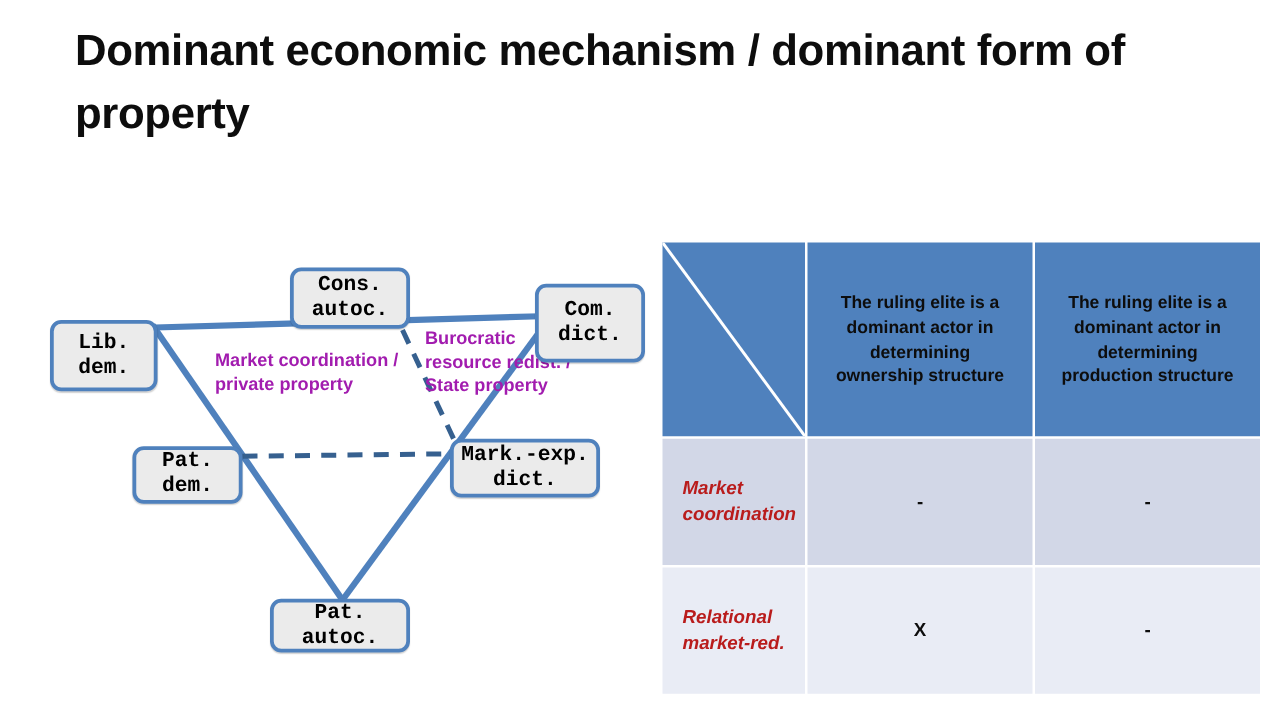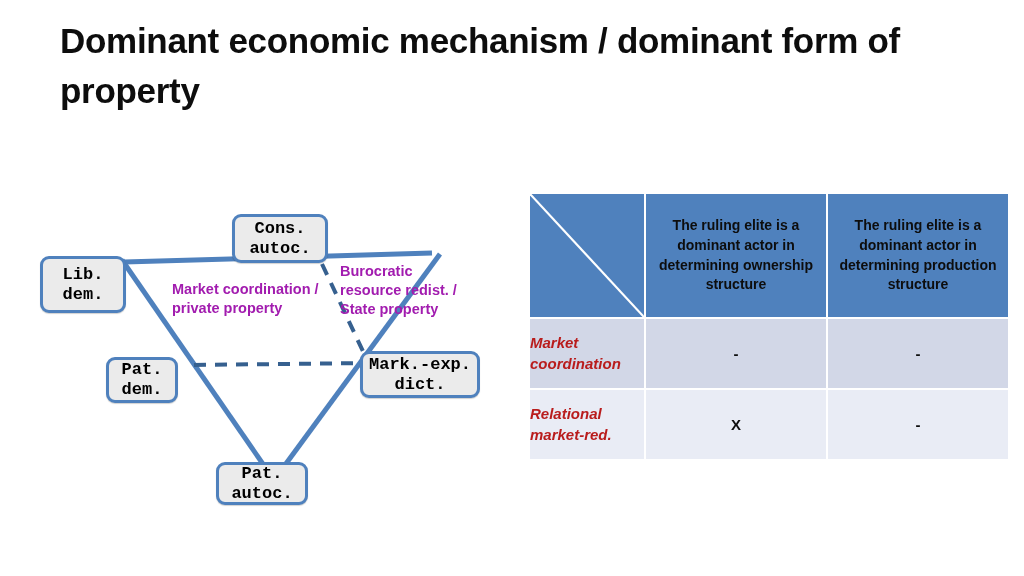--- a/index.html
+++ b/index.html
@@ -61,23 +61,23 @@
     line-height: 1.16;
     color: #000000;
     box-shadow: 0 1px 1px rgba(0,0,0,0.18);
     z-index: 4;
     font-family: Liberation Mono, monospace;
   }
 
   #node-lib-dem   { left: 40px;  top: 82px;  width: 86px;  height: 57px; margin-top: 24px; }
   #node-cons-aut  { left: 232px; top: 64px;  width: 96px;  height: 49px; }
   #node-com-dict  { left: 428px; top: 77px;  width: 88px;  height: 63px; }
-  #node-pat-dem   { left: 106px; top: 207px; width: 72px;  height: 46px; }
+  #node-pat-dem   { left: 106px; top: 207px; width: 88px;  height: 46px; }
   #node-mark-exp  { left: 360px; top: 201px; width: 120px; height: 47px; }
-  #node-pat-aut   { left: 216px; top: 312px; width: 92px; height: 43px; }
+  #node-pat-aut   { left: 216px; top: 329px; width: 112px; height: 43px; }
 
   .edge-label {
     position: absolute;
     font-size: 14.5px;
     font-weight: bold;
     line-height: 1.32;
     color: #a21caf;
     z-index: 3;
     white-space: pre-line;
   }
@@ -89,21 +89,21 @@
   #matrix-table {
     position: absolute;
     left: 528px;
     top: 192px;
     width: 482px;
     border-collapse: separate;
     border-spacing: 2px;
     table-layout: fixed;
   }
   #matrix-table td, #matrix-table th {
-    padding: 0;
+    padding: 16px;
     margin: 0;
     vertical-align: middle;
     font-weight: bold;
   }
   .col-label { width: 114px; }
   .col-data  { width: 180px; }
 
   thead th {
     background: #4f81bd;
     height: 123px;
@@ -165,20 +165,22 @@
 
     <line x1="194" y1="215" x2="366" y2="213" stroke="#36608f" stroke-width="4" stroke-dasharray="12 9"></line>
   </svg>
 
   <div class="node" id="node-lib-dem">Lib.
 dem.</div>
 
   <div class="node" id="node-cons-aut">Cons.
 autoc.</div>
 
+  <div class="node" id="node-com-dict">Com.
+dict.</div>
 
   <div class="node" id="node-pat-dem">Pat.
 dem.</div>
 
   <div class="node" id="node-mark-exp">Mark.-exp.
 dict.</div>
 
   <div class="node" id="node-pat-aut">Pat. autoc.</div>
 
   <div class="edge-label" id="label-market-coord">Market coordination /

